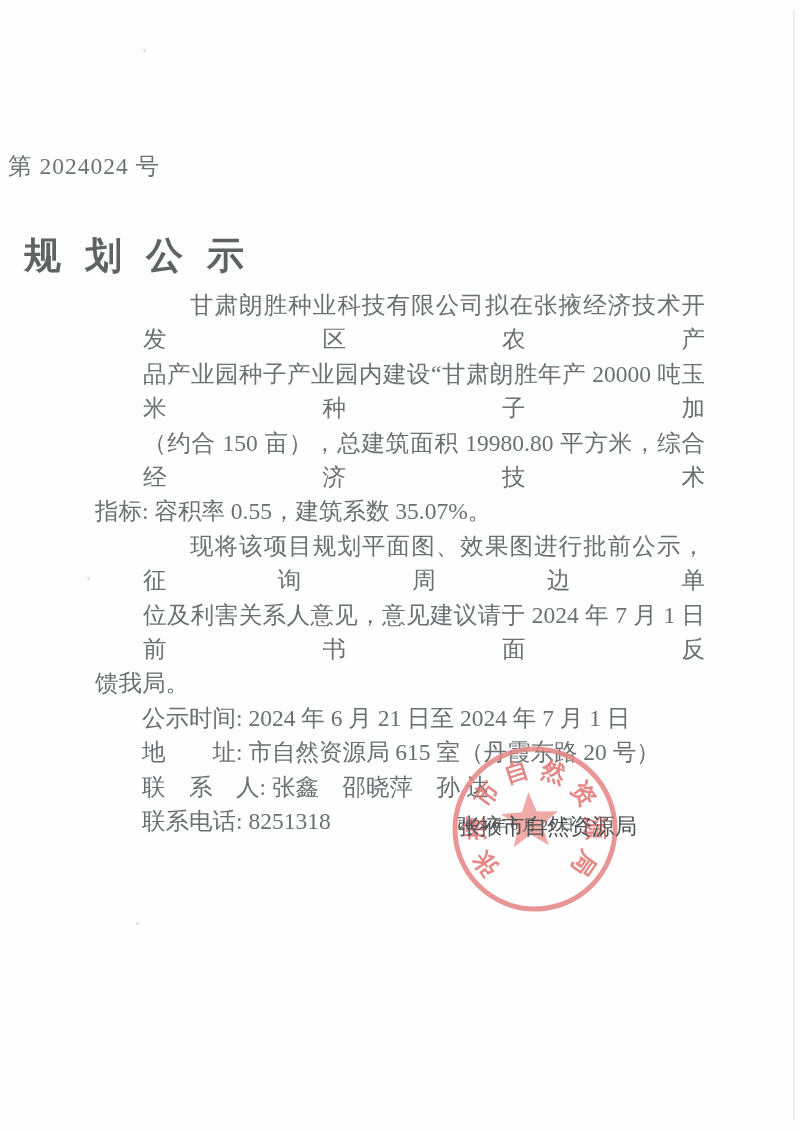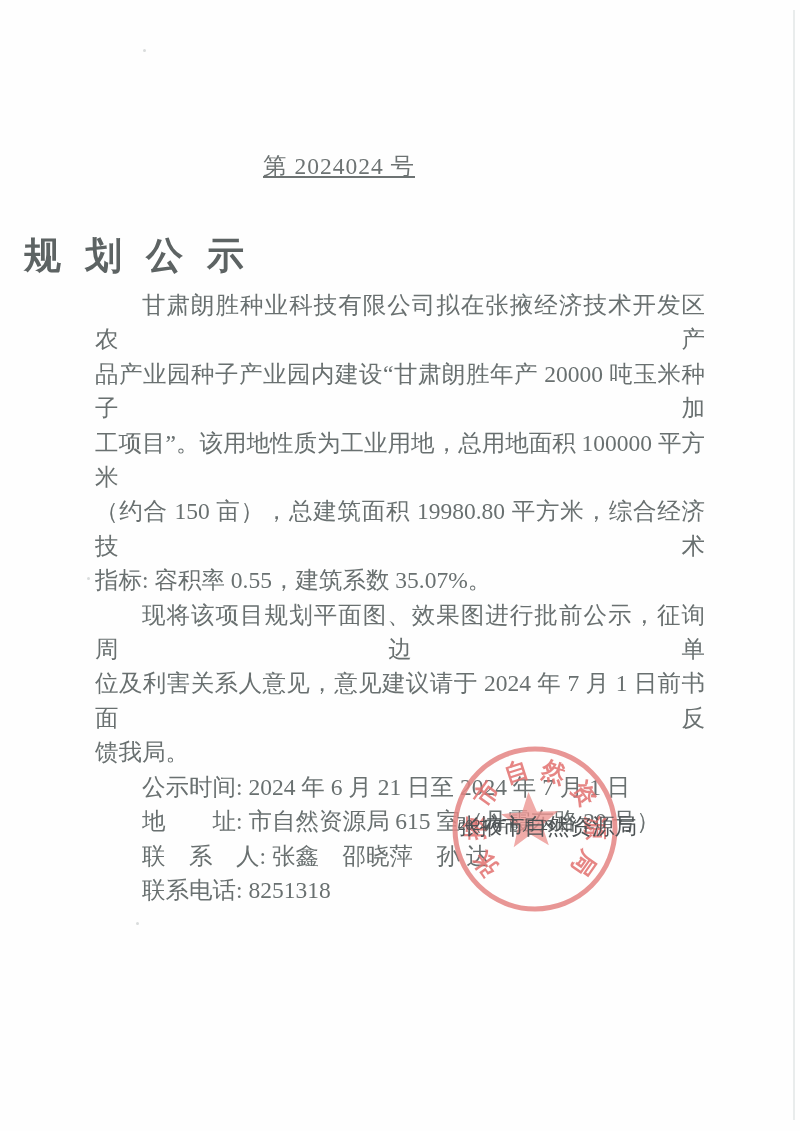--- a/index.html
+++ b/index.html
@@ -10,35 +10,35 @@
   }
   .page{position:absolute;inset:0;}
   
   .scan-line{position:absolute;left:793px;top:10px;width:2px;height:1110px;background:#e4e7e7;opacity:.8;}
   .speck{position:absolute;width:3px;height:3px;border-radius:50%;background:#d9dcdc;}
   .speck.s1{left:143px;top:49px;}
   .speck.s2{left:87px;top:577px;}
   .speck.s3{left:136px;top:922px;}
 
   .doc-number{
-    position:absolute;top:150px;left:0;width:678px;text-align:center;
-    font-size:23.5px;color:#6d7373;letter-spacing:1px;text-decoration:underline;
+    position:absolute;top:150px;left:8px;width:678px;text-align:left;
+    font-size:23.5px;color:#6d7373;letter-spacing:1px;
   }
   .title{
     position:absolute;top:231px;left:0;width:100%;margin:0;
     text-align:left;text-indent:24px;letter-spacing:24px;
     font-family:"Liberation Sans","DejaVu Sans",sans-serif;
     font-size:37px;font-weight:600;color:#5d6363;
   }
   .content{
     position:absolute;top:288px;left:95px;width:610px;
     font-size:23.5px;line-height:34.4px;color:#697070;
   }
   .line{display:block;white-space:nowrap;}
-  .line.justify{white-space:normal;text-align:justify;text-align-last:justify;}
+  .line.justify{white-space:normal;text-align:justify;text-align-last:justify;margin-left:48px;}
   .line.indent{text-indent:2em;}
   .sig-agency{position:absolute;left:457px;top:777px;font-size:22.5px;z-index:3;color:#4d5254;white-space:nowrap;margin-top:34px;}
   .sig-date{position:absolute;left:458px;top:816px;font-size:15px;z-index:3;color:#4d5254;white-space:nowrap;}
   .seal{position:absolute;left:442px;top:735px;width:186px;height:190px;z-index:2;opacity:.85;}
   .seal text{
     font-family:"Liberation Serif","DejaVu Serif",serif;
     font-size:24px;font-weight:600;
   }
 </style>
 </head>
@@ -51,21 +51,20 @@
   <div class="speck s2"></div>
   <div class="speck s3"></div>
 
   <div class="doc-number">第 2024024 号</div>
 
   <h1 class="title">规划公示</h1>
 
   <div class="content">
     <span class="line justify indent">甘肃朗胜种业科技有限公司拟在张掖经济技术开发区农产</span>
     <span class="line justify">品产业园种子产业园内建设“甘肃朗胜年产 20000 吨玉米种子加</span>
-    <span class="line justify">工项目”。该用地性质为工业用地，总用地面积 100000 平方米</span>
     <span class="line justify">（约合 150 亩），总建筑面积 19980.80 平方米，综合经济技术</span>
     <span class="line">指标: 容积率 0.55，建筑系数 35.07%。</span>
 
     <span class="line justify indent">现将该项目规划平面图、效果图进行批前公示，征询周边单</span>
     <span class="line justify">位及利害关系人意见，意见建议请于 2024 年 7 月 1 日前书面反</span>
     <span class="line">馈我局。</span>
 
     <span class="line indent">公示时间: 2024 年 6 月 21 日至 2024 年 7 月 1 日</span>
     <span class="line indent">地　　址: 市自然资源局 615 室（丹霞东路 20 号）</span>
     <span class="line indent">联　系　人: 张鑫　邵晓萍　孙 达</span>

